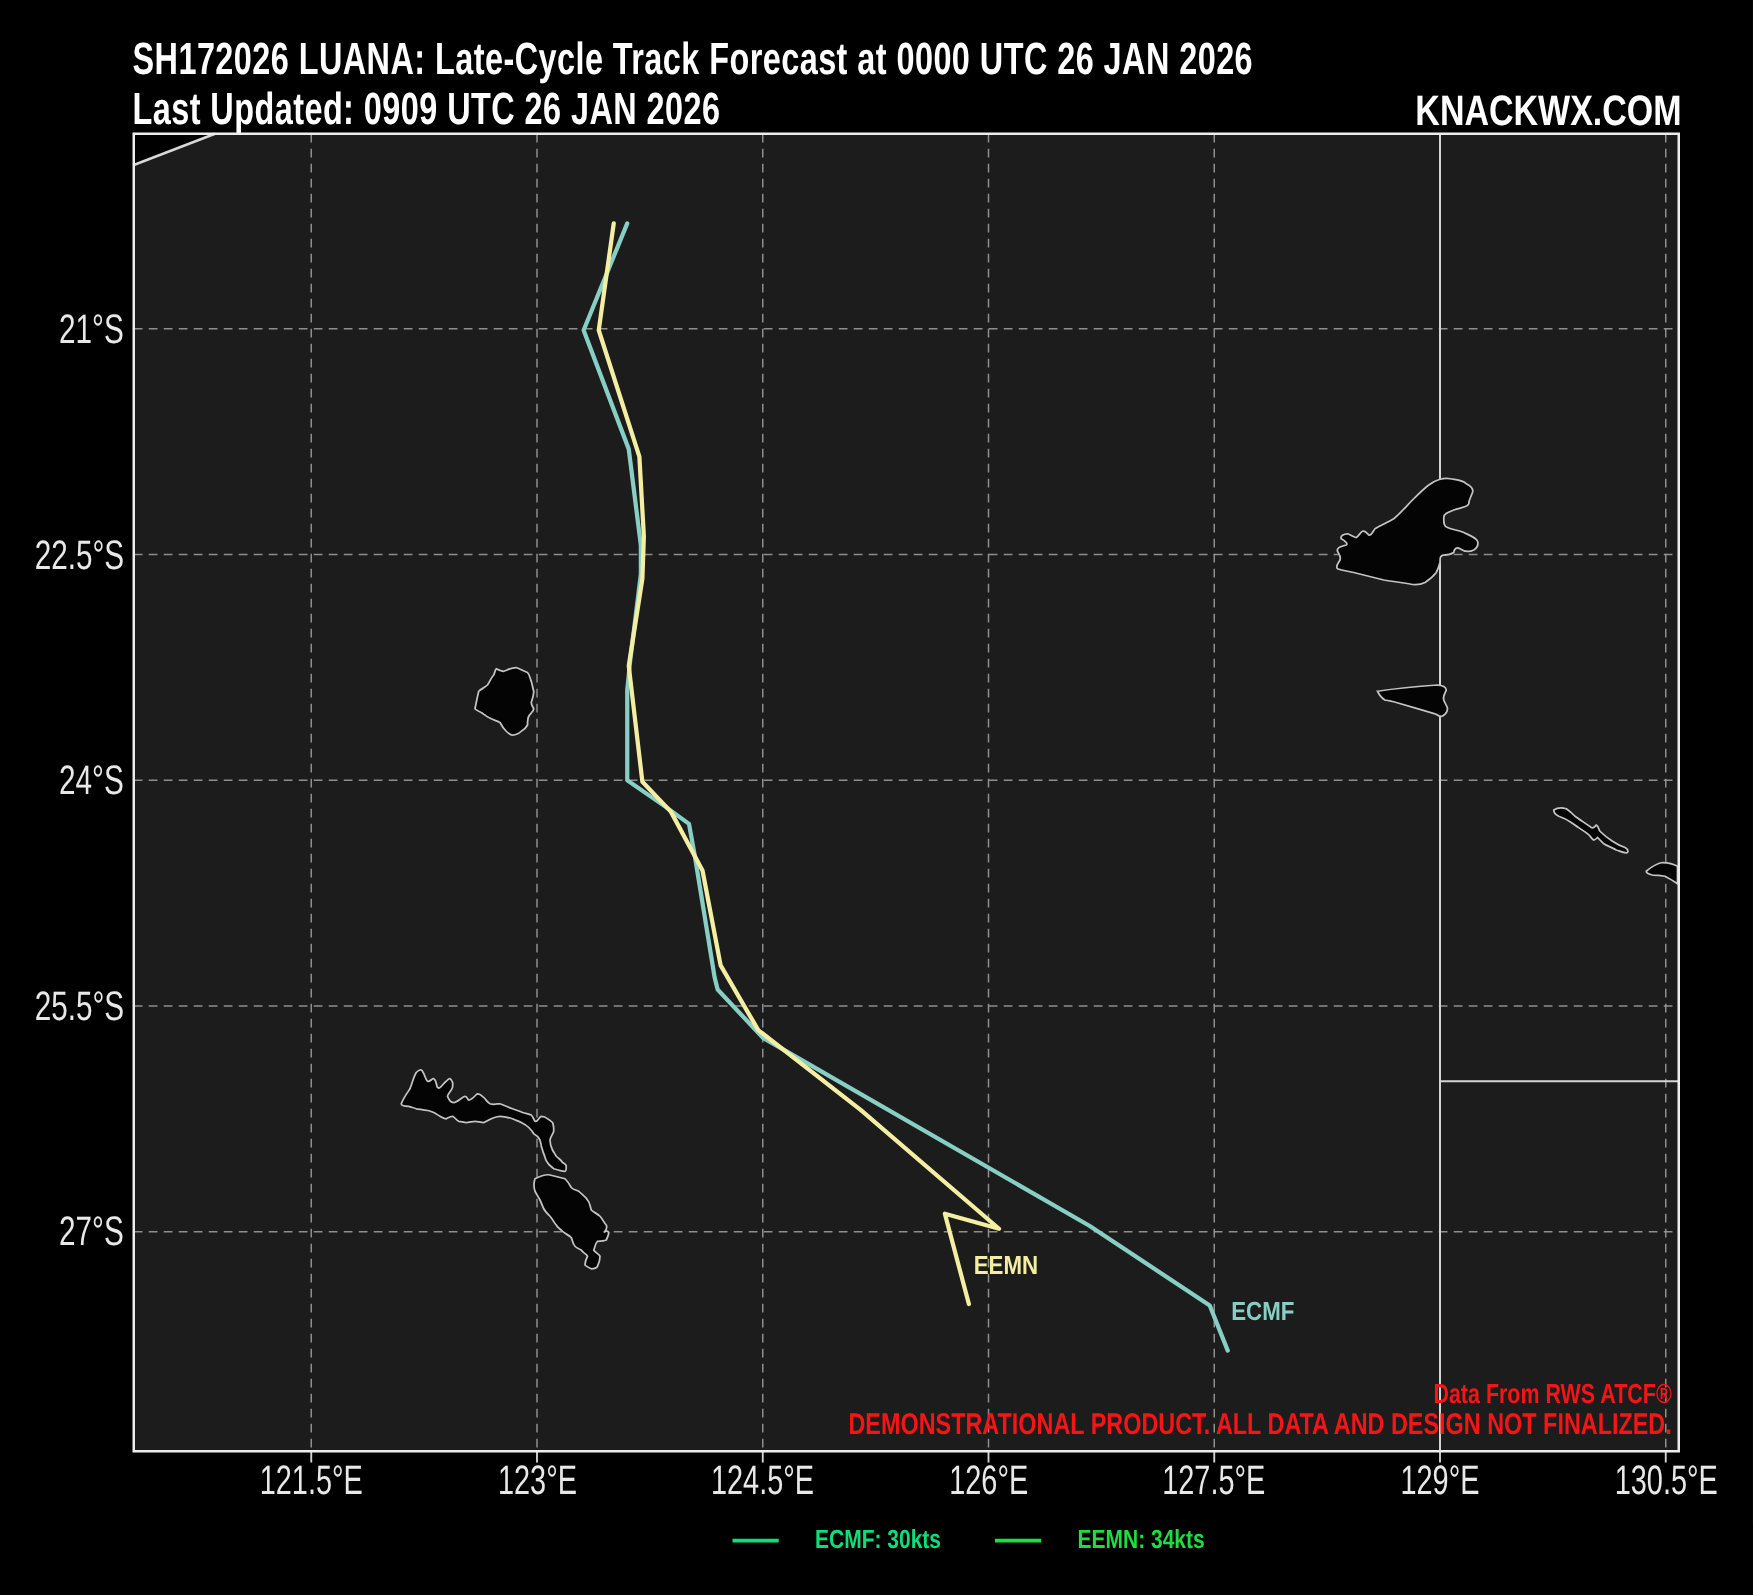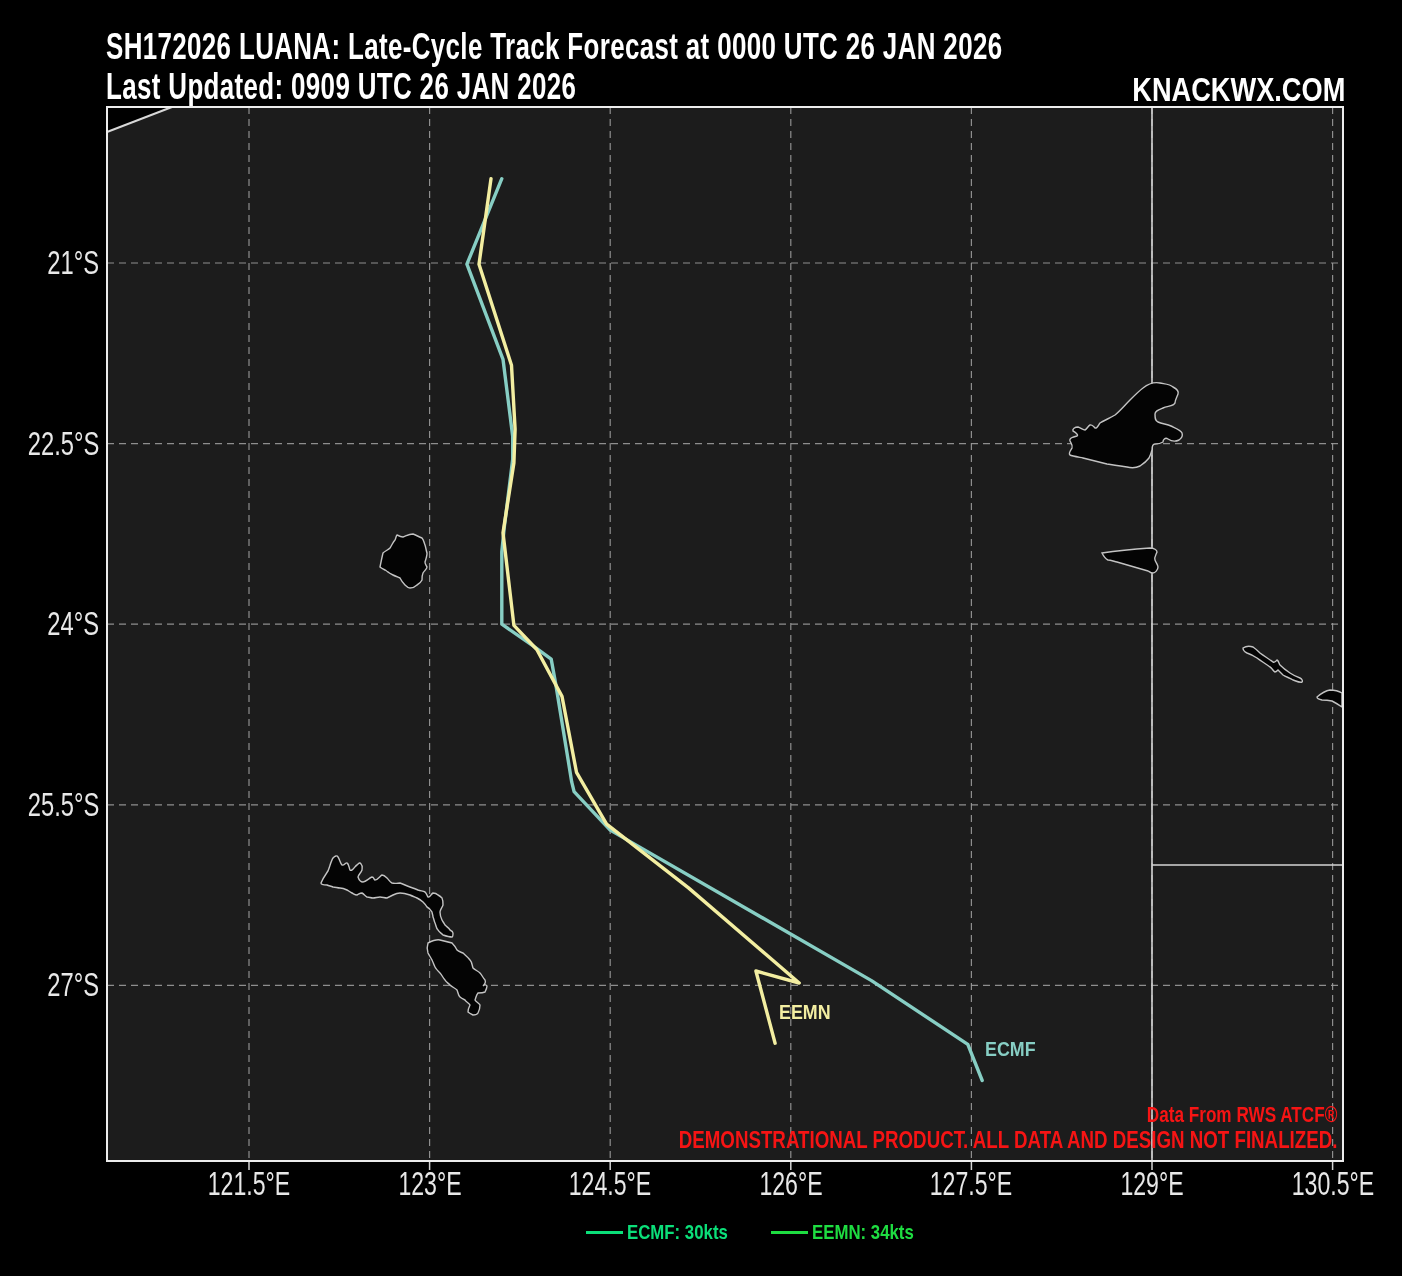--- a/index.html
+++ b/index.html
@@ -24,21 +24,21 @@
   .track-label{font-family:"Liberation Sans",sans-serif;font-size:21px;font-weight:bold;}
   .xlabel{position:absolute;width:140px;height:36px;line-height:36px;text-align:center;
           color:#e8e8e8;font-size:33px;transform:scaleX(.7);white-space:nowrap;}
   .ylabel{position:absolute;left:0;width:99px;height:40px;line-height:40px;text-align:right;
           color:#e8e8e8;font-size:33px;transform:scaleX(.72);transform-origin:right center;white-space:nowrap;}
   .red-line{position:absolute;right:65px;text-align:right;font-weight:bold;color:#f61414;
           white-space:nowrap;transform:scaleX(.78);transform-origin:right top;}
   .attribution{top:1102px;font-size:22px;}
   .disclaimer{top:1126px;font-size:24px;}
   .legend{position:absolute;left:586px;top:1220px;display:flex;align-items:center;gap:18px;}
-  .legend-item{display:flex;align-items:center;gap:4px;}
+  .legend-item{display:flex;align-items:center;gap:29px;}
   .swatch{display:inline-block;width:37px;height:3px;}
   .legend-label{font-size:21px;font-weight:bold;white-space:nowrap;
           transform:scaleX(.8);transform-origin:left center;}
 </style>
 </head>
 <body>
 
 <div class="title">SH172026 LUANA: Late-Cycle Track Forecast at 0000 UTC 26 JAN 2026</div>
 <div class="subtitle">Last Updated: 0909 UTC 26 JAN 2026</div>
 <div class="brand">KNACKWX.COM</div>

